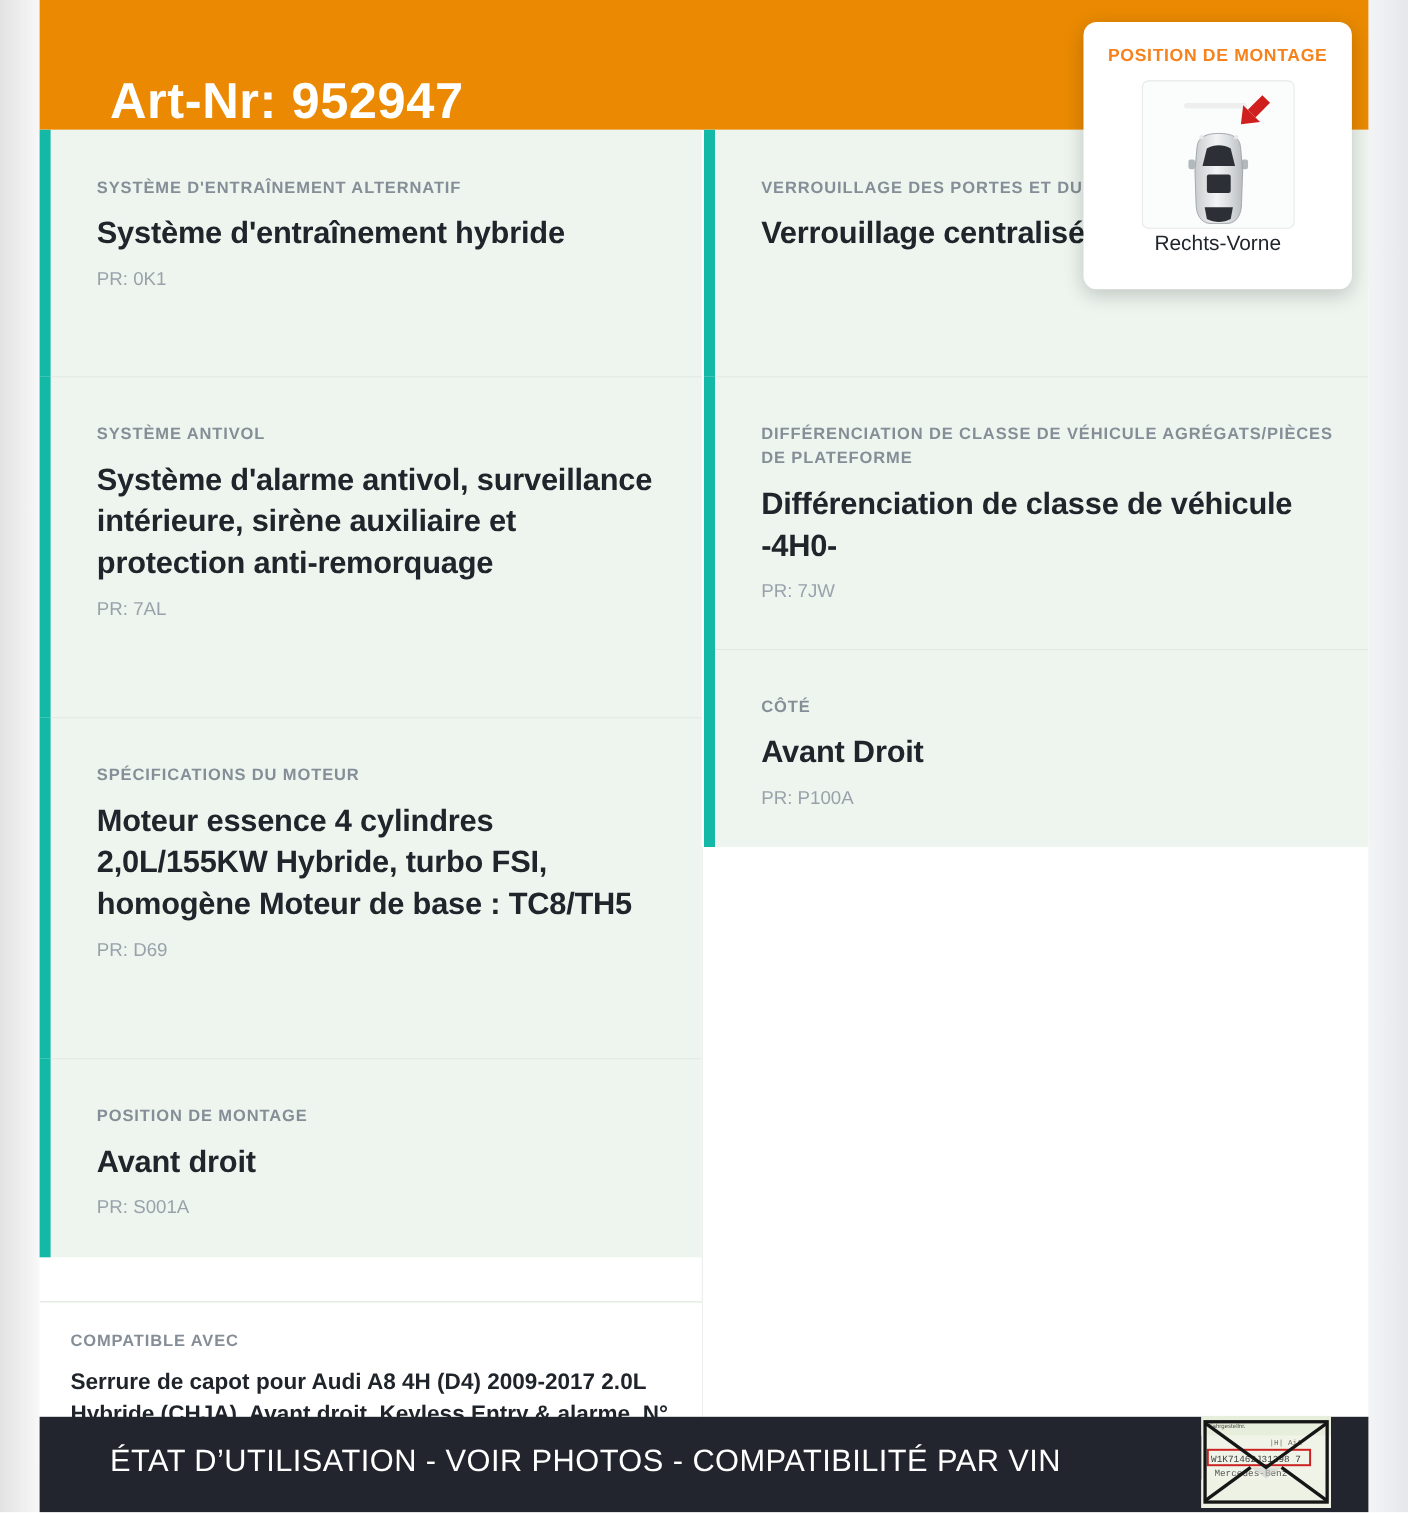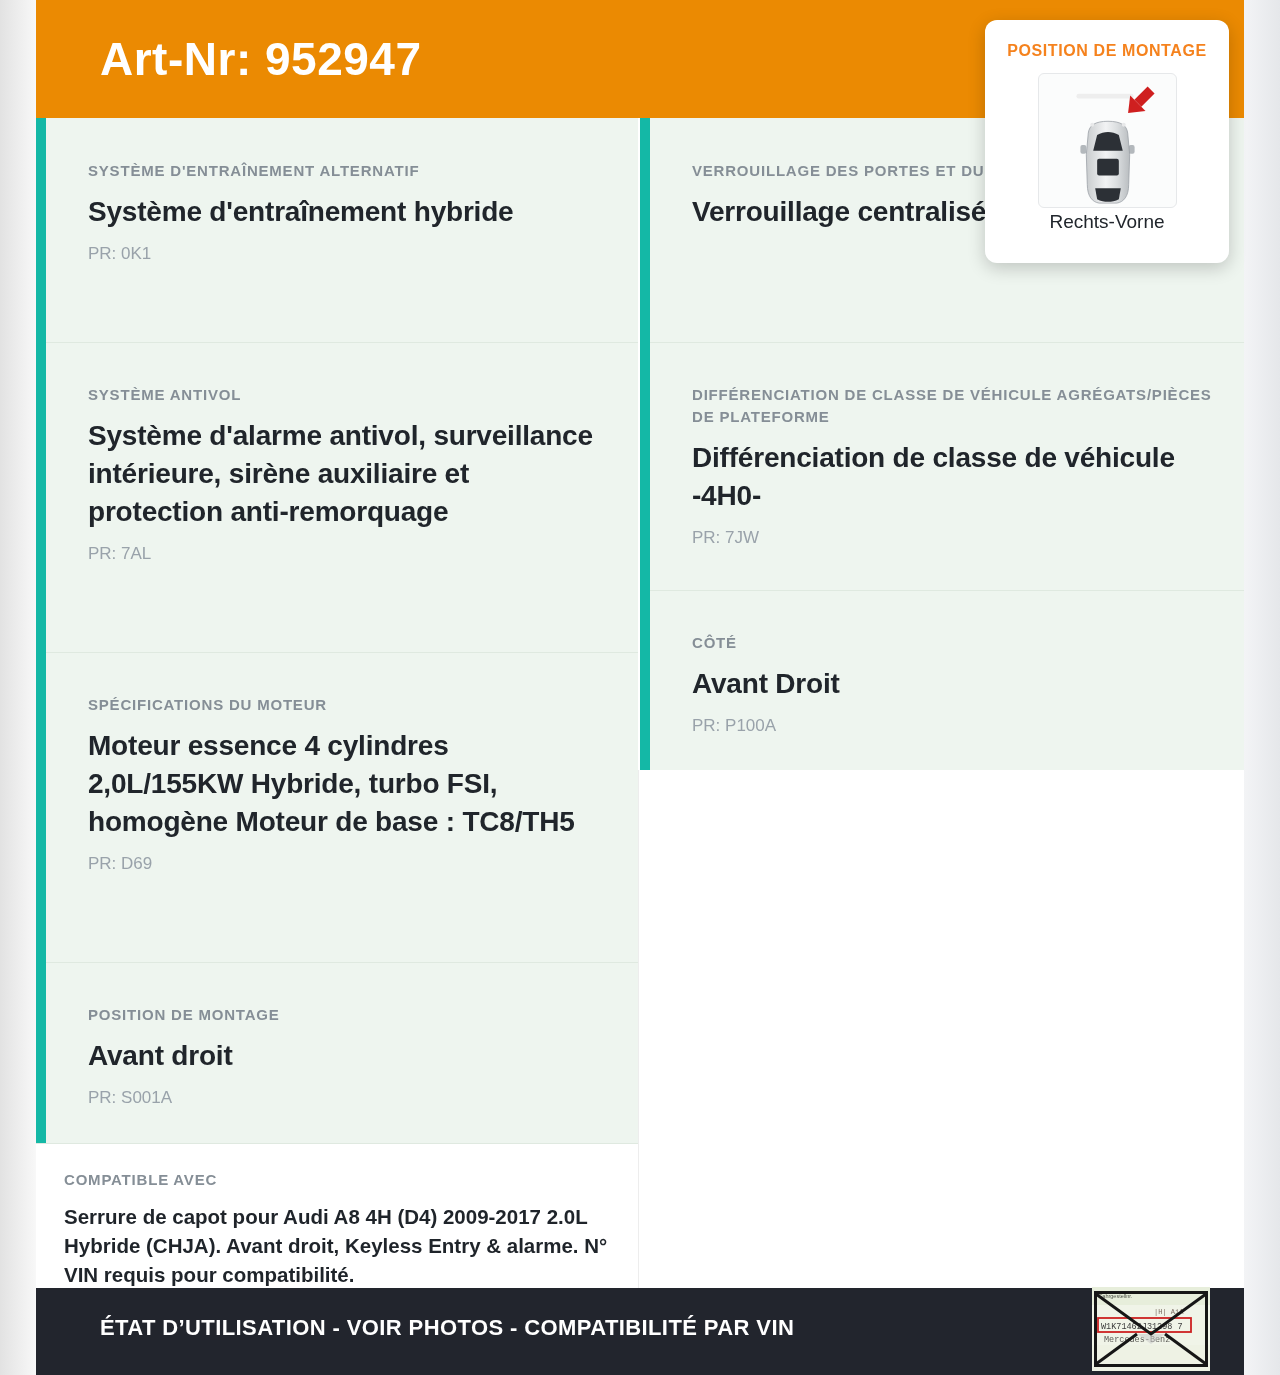--- a/index.html
+++ b/index.html
@@ -8,21 +8,21 @@
     position:relative; width:1280px; height:1375px; overflow:hidden;
     background:#ffffff; font-family:"Liberation Sans", sans-serif;
   }
   .margin-strip { position:absolute; top:0; height:1375px; width:36px; }
   .margin-left  { left:0;  background:linear-gradient(to right,#e2e2e2,#f8f8f8); }
   .margin-right { right:0; background:linear-gradient(to right,#f3f4f6,#e5e7ea); }
 
   
   .header {
     position:absolute; left:36px; top:0; width:1208px; height:118px;
-    background:#eb8a02; display:flex; align-items:center; padding-left:64px;
+    background:#eb8a02; display:flex; align-items:flex-end; padding-left:64px;
   }
   .header h1 {
     color:#ffffff; font-size:46px; font-weight:800; letter-spacing:0.5px;
   }
 
   
   .col { position:absolute; top:118px; }
   .col-left  { left:36px;  width:602px; }
   .col-right { left:640px; width:604px; }
 
@@ -37,21 +37,21 @@
     font-size:15px; font-weight:700; letter-spacing:0.8px;
     color:#858e96; text-transform:uppercase; line-height:1.45; margin-bottom:11px;
   }
   .ttl {
     font-size:28px; font-weight:700; color:#20252b; line-height:1.36;
     letter-spacing:-0.2px; margin-bottom:13px;
   }
   .pr { font-size:17px; font-weight:500; color:#99a2aa; }
 
   .h224{height:224px;} .h310{height:310px;} .h248{height:248px;}
-  .h181{height:181px;} .h180{height:180px;} .h145{height:145px;}
+  .h181{height:181px;} .h180{height:180px;} .h145{height:145px;margin-top:40px;}
 
   .compat-text {
     font-size:20.5px; font-weight:600; color:#1f242a; line-height:1.42;
     max-width:556px;
   }
 
   
   .v-line { position:absolute; left:638px; top:770px; width:1px; height:518px; background:#ededed; }
 
   
@@ -70,21 +70,21 @@
     display:flex; align-items:center; justify-content:center;
   }
   .pos-card .caption { margin-top:3px; font-size:19px; font-weight:400; color:#21262c; }
 
   
   .footer {
     position:absolute; left:36px; top:1288px; width:1208px; height:87px;
     background:#22252d; display:flex; align-items:center; padding-left:64px;
   }
   .footer .footer-text {
-    color:#ffffff; font-size:22px; font-weight:700; letter-spacing:0.4px;
+    color:#ffffff; font-size:28px; font-weight:400; letter-spacing:0.4px;
     position:relative; top:-4px;
   }
   .doc-img {
     position:absolute; left:1092px; top:1287px; width:118px; height:84px; z-index:11;
   }
 </style>
 </head>
 <body>
 
 <div class="page">

